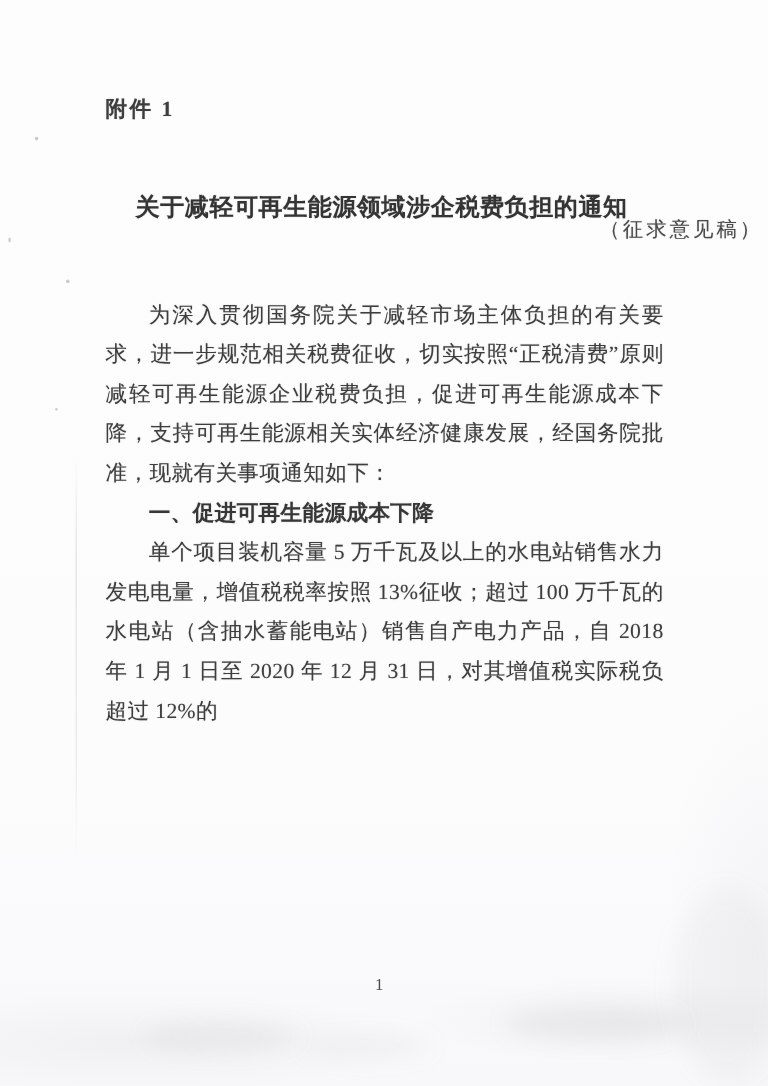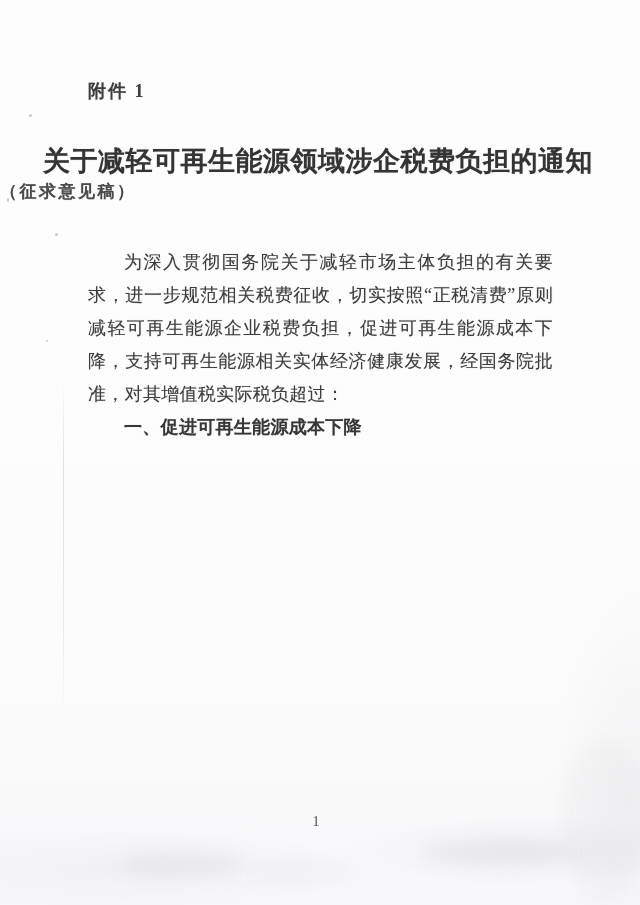--- a/index.html
+++ b/index.html
@@ -63,38 +63,37 @@
     top: 79px;
     font-size: 18px;
     letter-spacing: 2px;
     font-weight: bold;
   }
   .doc-title {
     position: absolute;
     left: 0;
     right: 4px;
     top: 143px;
-    margin: 0;
+    margin: 16px;
     text-align: center;
     font-family: "Liberation Sans", sans-serif;
-    font-size: 27px;
+    font-size: 20px;
     font-weight: 700;
     letter-spacing: 0.5px;
     color: #343434;
   }
   .doc-subtitle {
     position: absolute;
     left: 0;
     right: 4px;
     top: 180px;
-    text-align: left;
+    text-align: right;
     font-size: 17px;
     letter-spacing: 2.5px;
     color: #4a4a4a;
-    font-weight: bold;
   }
   .doc-body {
     position: absolute;
     left: 88px;
     top: 246px;
     width: 465px;
     font-size: 18px;
     line-height: 33px;
     text-align: justify;
     text-justify: inter-character;
@@ -135,19 +134,20 @@
   <div class="blob b3"></div>
   <div class="blob b4"></div>
 
   <div class="attachment-label soft">附件 1</div>
 
   <h1 class="doc-title soft">关于减轻可再生能源领域涉企税费负担的通知</h1>
 
   <div class="doc-subtitle soft">（征求意见稿）</div>
 
   <div class="doc-body soft">
-    <p class="para">为深入贯彻国务院关于减轻市场主体负担的有关要求，进一步规范相关税费征收，切实按照“正税清费”原则减轻可再生能源企业税费负担，促进可再生能源成本下降，支持可再生能源相关实体经济健康发展，经国务院批准，对其增值税实际税负超过：</p>
+    <p class="para">为深入贯彻国务院关于减轻市场主体负担的有关要求，进一步规范相关税费征收，切实按照“正税清费”原则减轻可再生能源企业税费负担，促进可再生能源成本下降，支持可再生能源相关实体经济健康发展，经国务院批准，现就有关事项通知如下：</p>
     <p class="para section-heading">一、促进可再生能源成本下降</p>
+    <p class="para">单个项目装机容量 5 万千瓦及以上的水电站销售水力发电电量，增值税税率按照 13%征收；超过 100 万千瓦的水电站（含抽水蓄能电站）销售自产电力产品，自 2018 年 1 月 1 日至 2020 年 12 月 31 日，对其增值税实际税负超过 12%的</p>
   </div>
 
   <div class="page-number">1</div>
 
 </div>
 
 </body></html>

